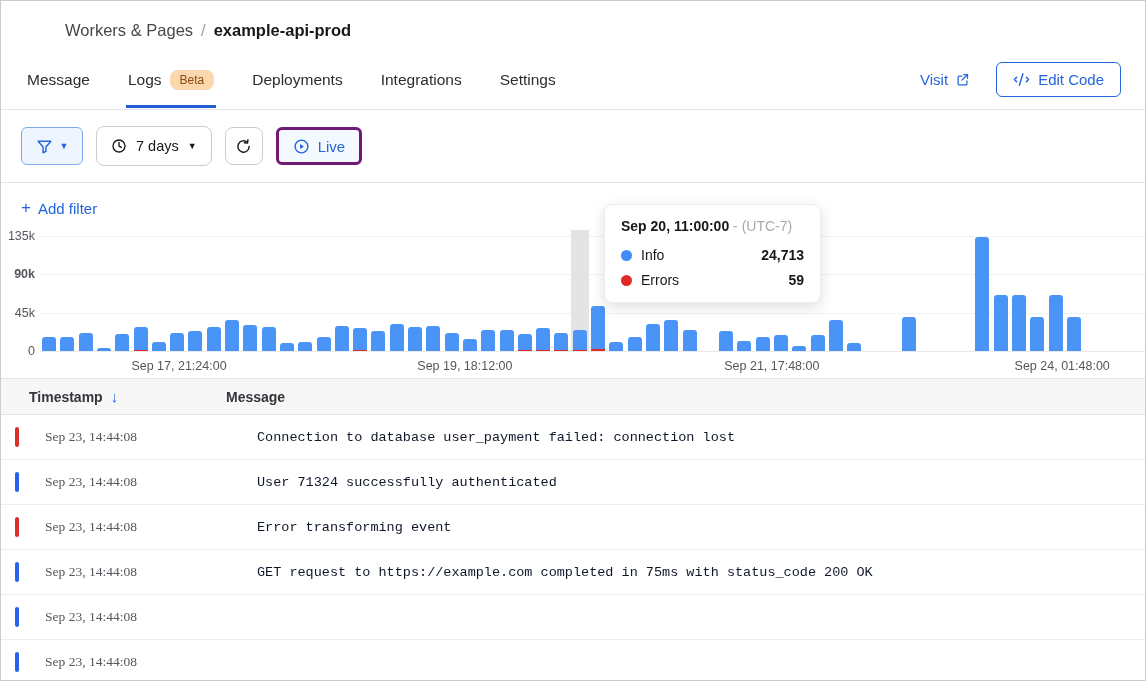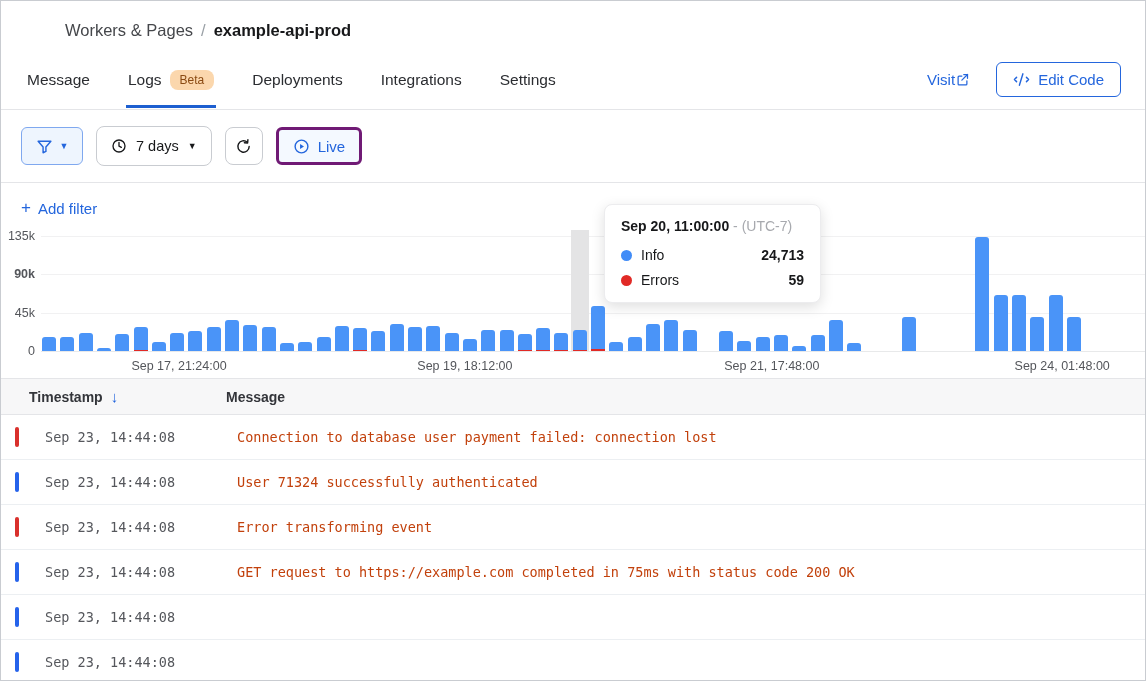--- a/index.html
+++ b/index.html
@@ -14,21 +14,21 @@
   .breadcrumb { padding:20px 24px 0 24px; font-size:16.5px; display:flex; gap:8px; align-items:baseline;margin-left:40px; }
   .crumb-section { color:#45474b; }
   .crumb-sep { color:#9aa0a6; }
   .crumb-page { color:#17181a; font-weight:bold; }
   .tabsbar { display:flex; align-items:center; padding:0 24px; margin-top:22px; border-bottom:1px solid #e4e5e8; }
   .tabs { display:flex; gap:34px; }
   .tab { font-size:15.5px; color:#2b2d31; padding:6px 2px 15px 2px; border-bottom:3px solid transparent; cursor:pointer; display:flex; align-items:center; gap:8px; }
   .tab.active { border-bottom-color:#1d5fd0; }
   .badge { background:#fbd7ad; color:#8a4a12; font-size:12px; padding:3px 10px; border-radius:8px; }
   .tabs-right { margin-left:auto; display:flex; align-items:center; gap:26px; padding-bottom:12px; }
-  .visit-link { color:#2466dd; font-size:15px; display:flex; align-items:center; cursor:pointer; }
+  .visit-link { color:#2466dd; font-size:15px; display:flex; align-items:center; gap:7px; cursor:pointer; }
   .edit-code-btn { display:flex; align-items:center; gap:8px; color:#2466dd; font-size:15px;
     border:1px solid #2466dd; border-radius:6px; background:#fff; padding:8px 16px; cursor:pointer; }
   
   .toolbar { display:flex; align-items:center; gap:13px; padding:16px 20px; border-bottom:1px solid #e4e5e8; }
   .filter-btn { width:62px; height:38px; background:#eef5fe; border:1px solid #7fa8ef; border-radius:6px;
     display:flex; align-items:center; justify-content:center; gap:7px; cursor:pointer; }
   .caret { font-size:9px; color:#2466dd; }
   .search-box { flex:1; height:40px; border:1px solid #c9ccd1; border-radius:8px; display:flex; align-items:center; padding:0 12px; gap:9px; background:#fff; }
   .search-box input { border:none; outline:none; flex:1; font-size:14.5px; font-family:"Liberation Sans",sans-serif; color:#2b2d31; background:transparent; }
   .search-box input::placeholder { color:#4c4f54; }
@@ -64,22 +64,22 @@
   
   .logtable { margin-top:6px; }
   .thead { display:flex; background:#f7f7f8; border-top:1px solid #e4e5e8; border-bottom:1px solid #e4e5e8; height:37px; align-items:center; font-size:14px; font-weight:bold; color:#33353a; }
   .col-ts { width:225px; padding-left:28px; display:flex; align-items:center; gap:8px; flex:none; }
   .col-msg { flex:1; }
   .sort-arrow { color:#2466dd; font-size:15px; font-weight:normal; }
   .trow { display:flex; align-items:center; height:45px; border-bottom:1px solid #eceff2; position:relative; font-family:"DejaVu Sans Mono", monospace; cursor:pointer; }
   .indicator { position:absolute; left:14px; top:50%; transform:translateY(-50%); width:4px; height:20px; border-radius:2px; }
   .indicator.error { background:#d9302c; }
   .indicator.info { background:#2563eb; }
-  .ts-cell { width:236px; padding-left:44px; flex:none; font-size:13.5px; color:#55575c; }
-  .msg-cell { flex:1; font-size:13.5px; color:#c2410c; white-space:nowrap; overflow:hidden; }
+  .ts-cell { width:256px; padding-left:44px; flex:none; font-size:13.5px; color:#55575c;font-family:Liberation Serif, serif; }
+  .msg-cell { flex:1; font-size:13.5px; color:#0f172a; white-space:nowrap; overflow:hidden;font-family:Liberation Mono, monospace; }
   svg { display:block; }
 </style>
 </head>
 <body>
 
 <div class="breadcrumb">
   <span class="crumb-section">Workers &amp; Pages</span>
   <span class="crumb-sep">/</span>
   <span class="crumb-page">example-api-prod</span>
 </div>

